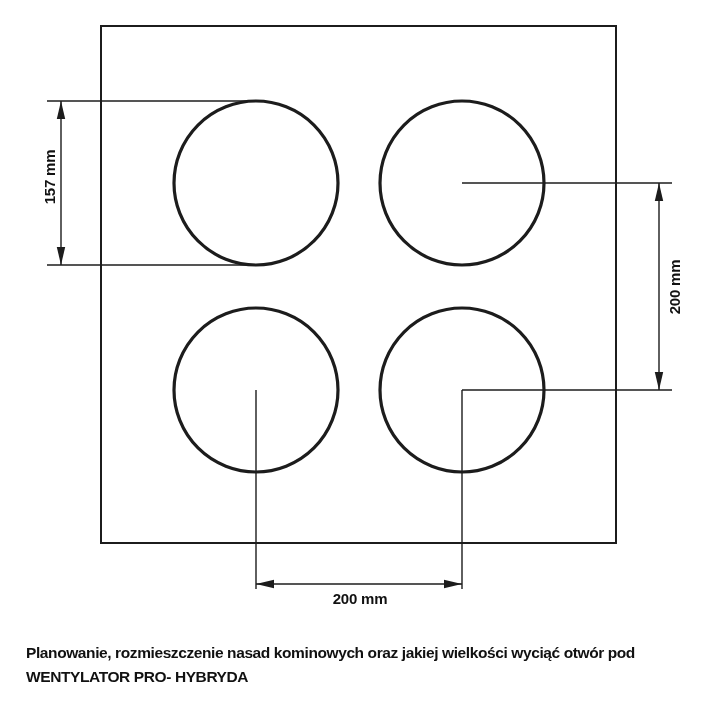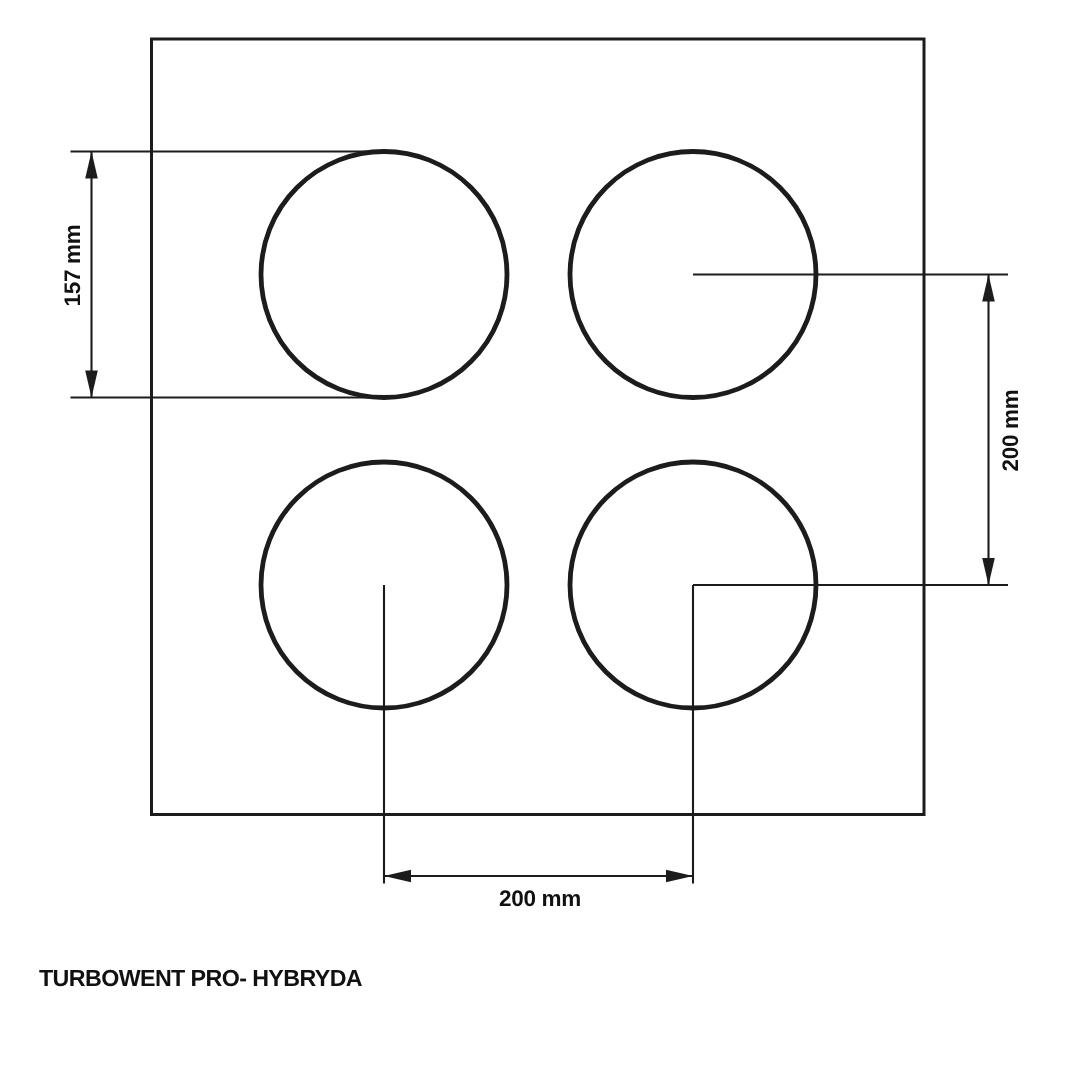--- a/index.html
+++ b/index.html
@@ -92,16 +92,17 @@
     <line class="thin" x1="256" y1="390" x2="256" y2="589"></line>
     <line class="thin" x1="462" y1="390" x2="462" y2="589"></line>
     <line class="thin" x1="256" y1="584" x2="462" y2="584"></line>
     <polygon class="arrow" points="256,584 274,579.8 274,588.2"></polygon>
     <polygon class="arrow" points="462,584 444,579.8 444,588.2"></polygon>
     <text class="dim-label" x="360" y="604" text-anchor="middle">200 mm</text>
 
   </svg>
 
   <div class="caption">
-    <div>TURBOWENT PRO- HYBRYDA</div>
+    <div>Planowanie, rozmieszczenie nasad kominowych oraz jakiej wielkości wyciąć otwór pod</div>
+    <div>WENTYLATOR PRO- HYBRYDA</div>
   </div>
 
 </div>
 
 </body></html>

